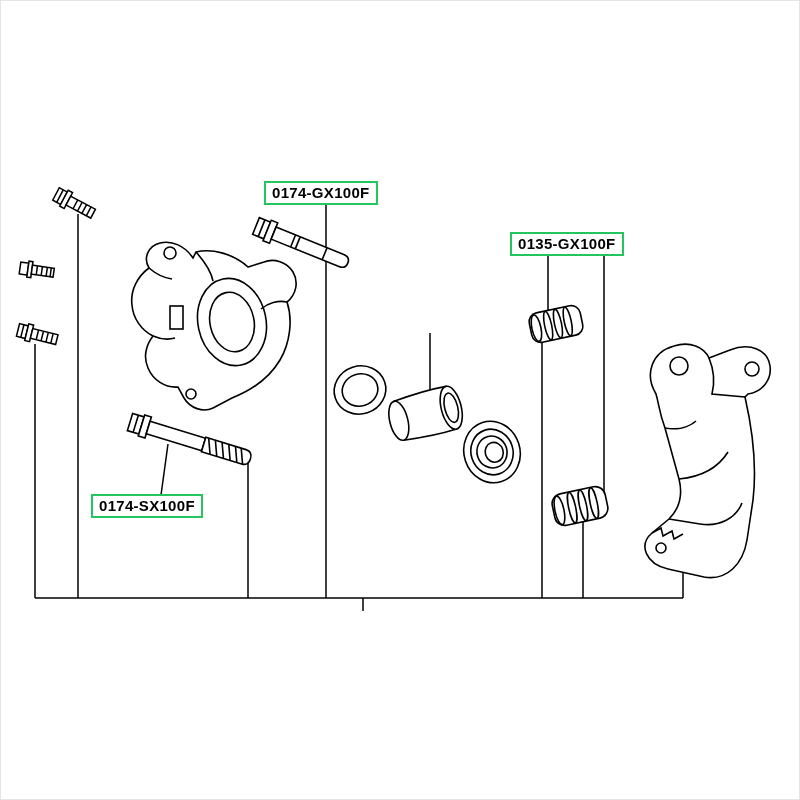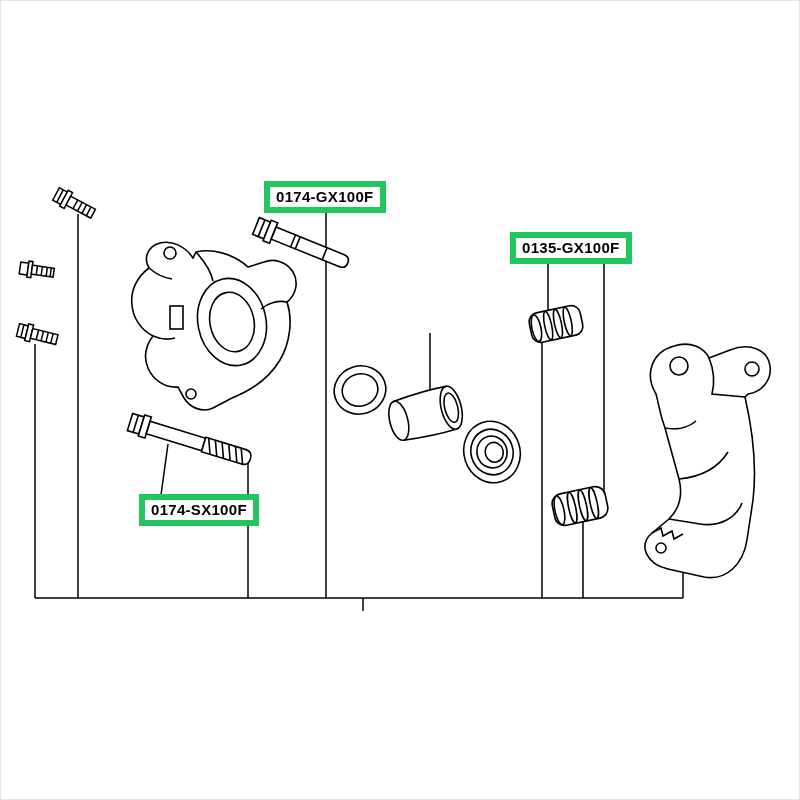--- a/index.html
+++ b/index.html
@@ -4,21 +4,21 @@
 <style>
   html,body { margin:0; padding:0; background:#ffffff; }
   body { width:800px; height:800px; font-family:"Liberation Sans", sans-serif; }
   .canvas {
     position:relative; width:800px; height:800px; background:#ffffff;
     outline:1px solid #e4e4e4; outline-offset:-1px; overflow:hidden;
   }
   .canvas svg { position:absolute; left:0; top:0; }
   .part-label {
     position:absolute;
-    border:6px solid #22c55e;
+    border:2px solid #22c55e;
     background:#ffffff;
     color:#000000;
     font-weight:bold;
     font-size:15px;
     line-height:20px;
     padding:0 6px;
     white-space:nowrap;
     letter-spacing:0.3px;
   }
 </style>
@@ -173,16 +173,16 @@
       <path d="M665,428 C676,430 688,428 696,421"></path>
     </g>
 
   </svg>
 
   <div class="part-label" style="left:264px; top:181px;">0174-GX100F</div>
 
   <div class="part-label" style="left:510px; top:232px;">0135-GX100F</div>
 
 
-  <div class="part-label" style="left:91px; top:494px;margin-left:48px;">0174-SX100F</div>
+  <div class="part-label" style="left:91px; top:494px;">0174-SX100F</div>
 
 
 </div>
 
 </body></html>

